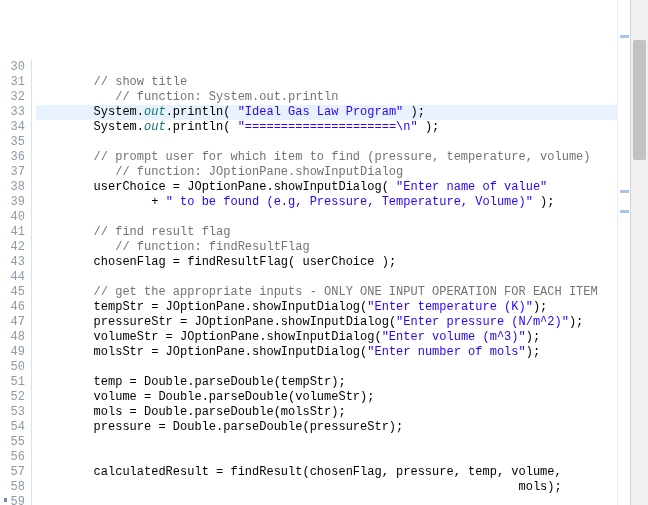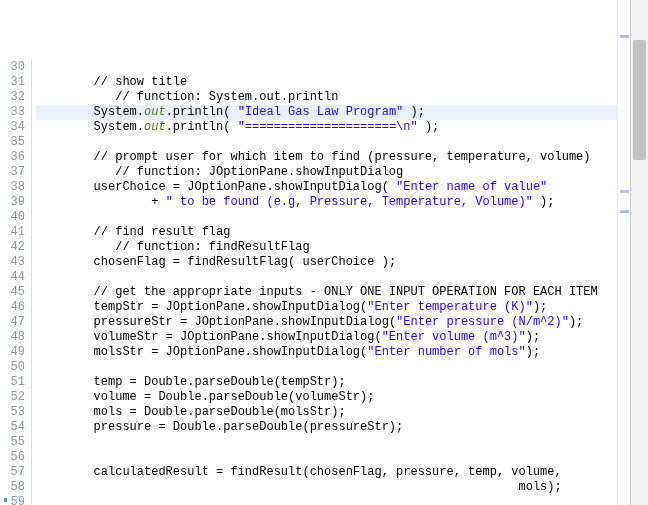--- a/index.html
+++ b/index.html
@@ -26,23 +26,23 @@
     border-right: 1px solid #e0e0e0;
     user-select: none;
     flex-shrink: 0;
   }
   .code {
     padding-left: 4px;
     flex: 1;
   }
   .line { height: 15px; }
   .hl { background: #e8f2fe; }
-  .cm { color: #000000; }
+  .cm { color: #737373; }
   .str { color: #2a00ff; }
-  .fld { color: #4d7c0f; font-style: italic; text-align: center; }
+  .fld { color: #0f766e; font-style: italic; text-align: center; }
   .mth { }
   .scroll-v {
     position: absolute;
     right: 0; top: 0;
     width: 17px; height: 505px;
     background: #f0f0f0;
     border-left: 1px solid #d4d4d4;
   }
   .scroll-v .thumb {
     position: absolute;

